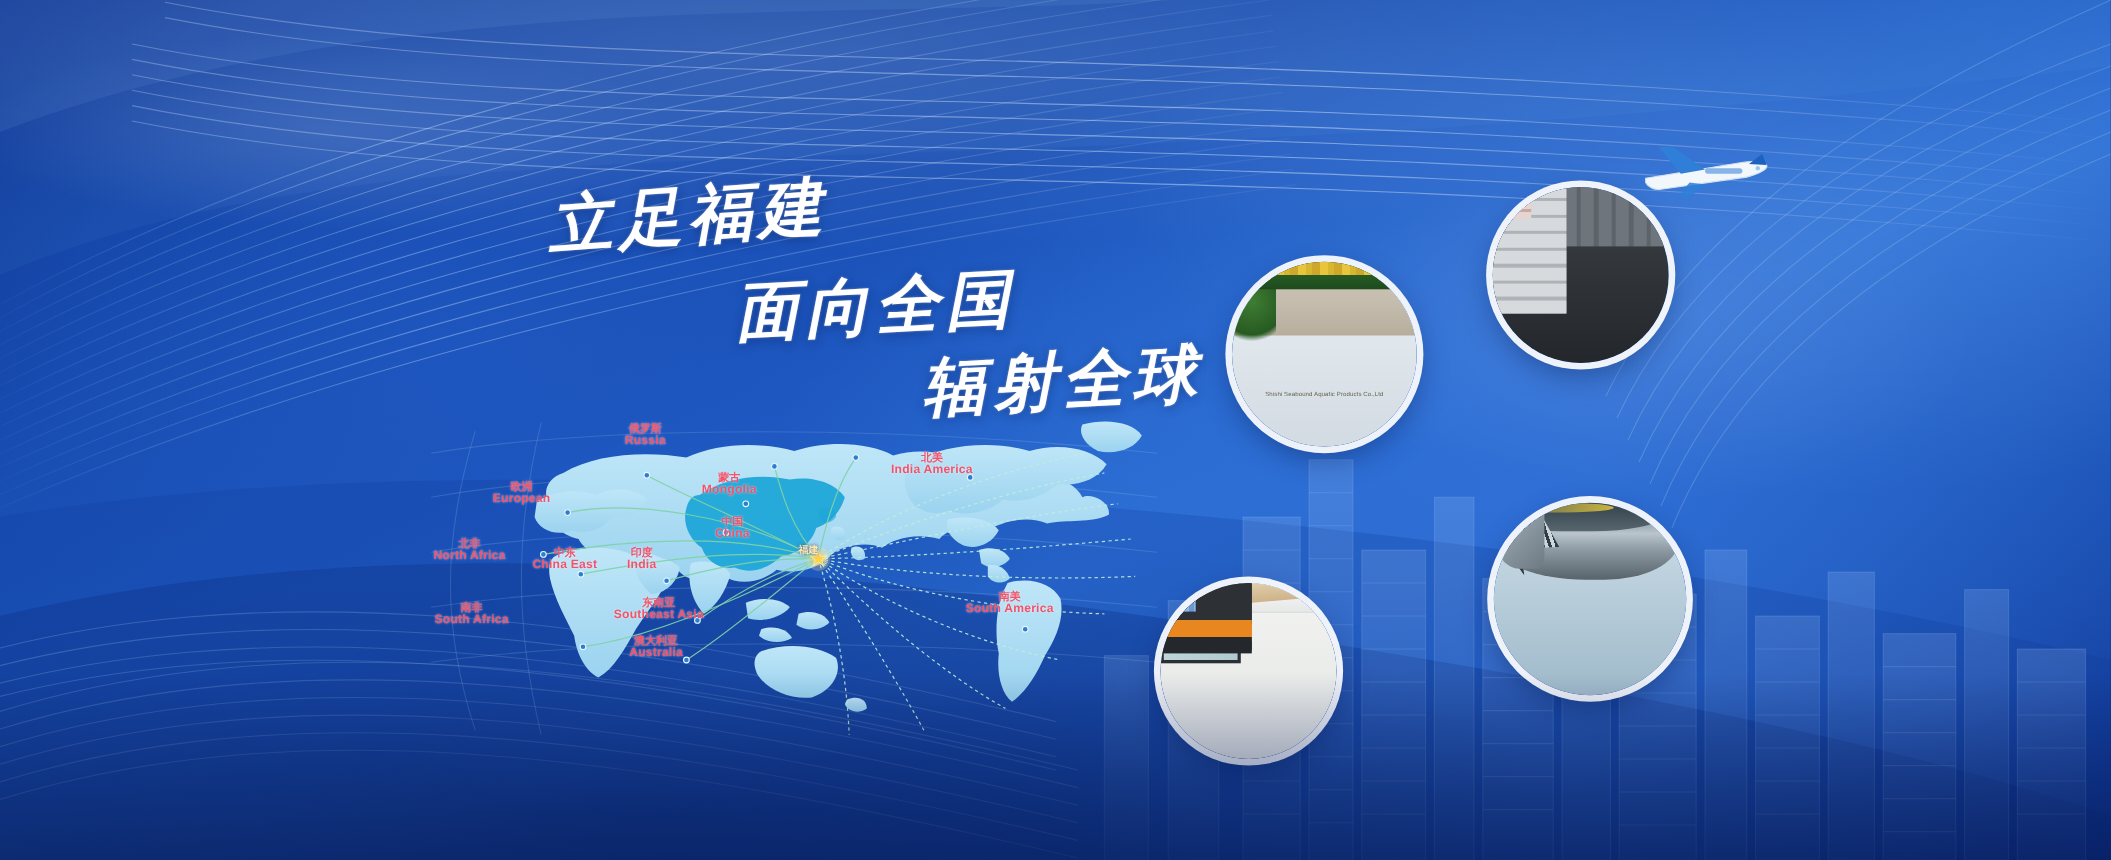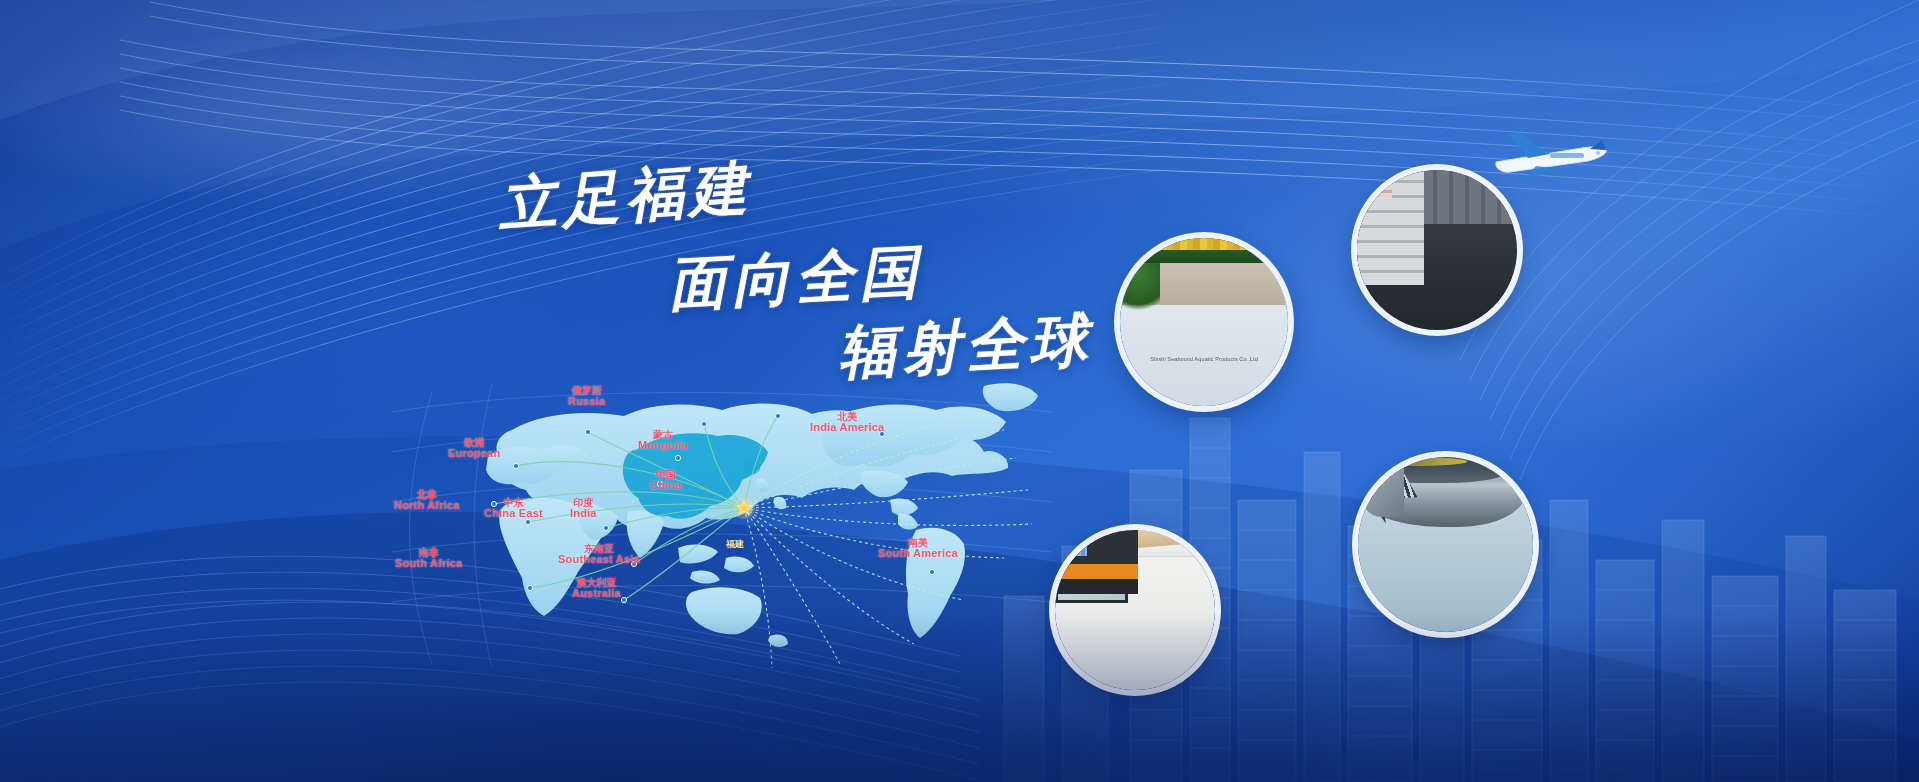--- a/index.html
+++ b/index.html
@@ -449,21 +449,21 @@
       <span class="en">Australia</span>
     </div>
     <div class="mlabel" style="left:418px;top:40px;">
       <span class="cn">北美</span>
       <span class="en">India America</span>
     </div>
     <div class="mlabel" style="left:486px;top:166px;">
       <span class="cn">南美</span>
       <span class="en">South America</span>
     </div>
-    <div class="hub-label" style="position:absolute;left:334px;top:122px;margin-top:44px;">福建</div>
+    <div class="hub-label" style="position:absolute;left:334px;top:122px;">福建</div>
   </div>
 
   <div class="pc" id="photo-factory">
     <div class="inner">
       <div class="fac-sky"></div>
       <div class="fac-roof"></div>
       <div class="fac-wall"></div>
       <div class="fac-lamp"></div>
       <div class="fac-sign-cn"></div>
       <div class="fac-sign-en"></div>

